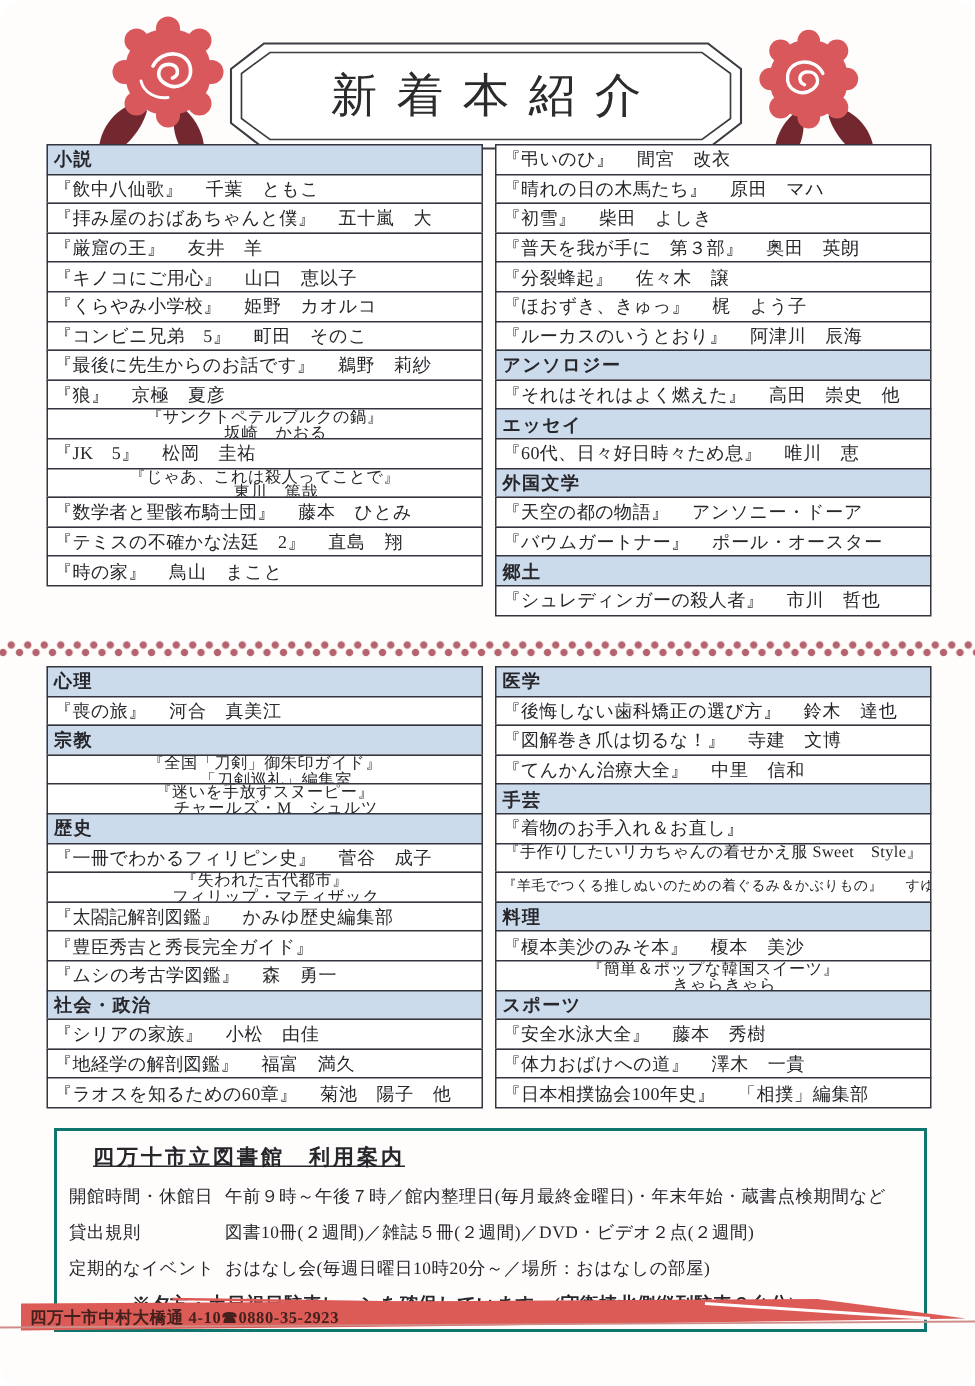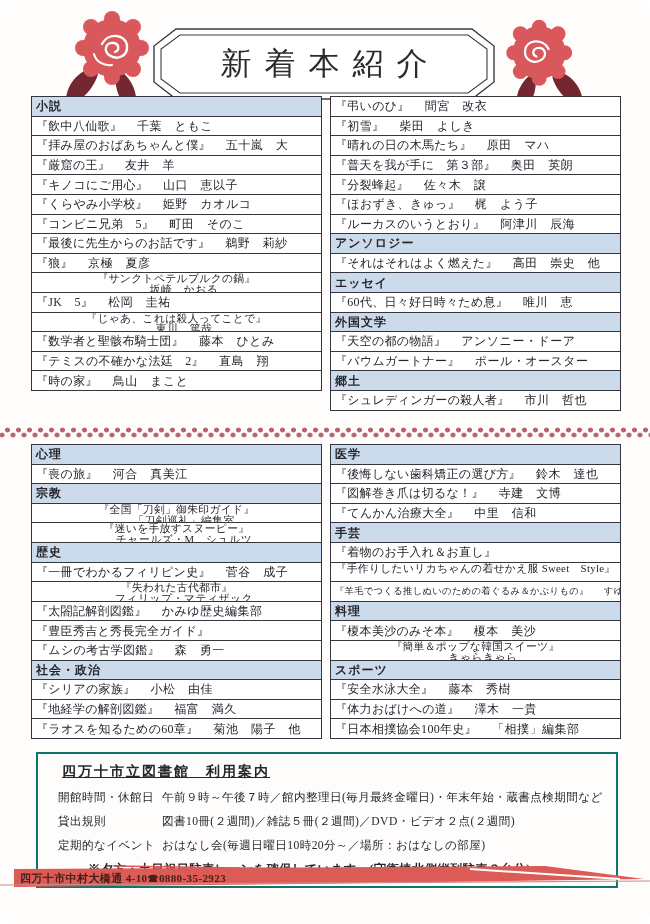--- a/index.html
+++ b/index.html
@@ -35,21 +35,21 @@
     background-size:11px 10px, 11px 10px;
     background-position:2px 1px, 7.5px 6px;
     background-repeat:repeat-x;
   }
   
   .infobox{
     position:absolute; left:36px; top:752px; width:582px; height:136px;
     border:2px solid #0f766e; background:#fffdfc; box-sizing:border-box;
   }
   .info-title{margin:9px 0 0 24px; font-size:14px; font-weight:bold; text-decoration:underline; letter-spacing:2px;}
-  .info-row{display:flex; margin:9px 0 0 20px; font-size:11.6px; letter-spacing:0.4px;font-family:Liberation Serif, serif;}
+  .info-row{display:flex; margin:9px 0 0 8px; font-size:11.6px; letter-spacing:0.4px;font-family:Liberation Serif, serif;}
   .info-label{width:104px; flex:none;}
   .info-value{flex:1;}
   .info-note{margin:8px 0 0 50px; font-size:12.2px; font-weight:bold; letter-spacing:0.5px;}
   
   .banner-svg{position:absolute; left:0; top:860px; width:650px; height:44px;}
   .banner-text{
     position:absolute; left:20px; top:871px; font-size:11px; font-weight:bold;
     color:#44201d; letter-spacing:0.4px; z-index:3;
   }
 </style>
@@ -162,26 +162,26 @@
           <span class="bk-title">『時の家』</span>
           <span class="bk-author">鳥山　まこと</span>
         </div>
       </div>
     <div class="col">
         <div class="row">
           <span class="bk-title">『弔いのひ』</span>
           <span class="bk-author">間宮　改衣</span>
         </div>
         <div class="row">
+          <span class="bk-title">『晴れの日の木馬たち』</span>
+          <span class="bk-author">原田　マハ</span>
+        </div>
+        <div class="row">
           <span class="bk-title">『初雪』</span>
           <span class="bk-author">柴田　よしき</span>
-        </div>
-        <div class="row">
-          <span class="bk-title">『晴れの日の木馬たち』</span>
-          <span class="bk-author">原田　マハ</span>
         </div>
         <div class="row">
           <span class="bk-title">『普天を我が手に　第３部』</span>
           <span class="bk-author">奥田　英朗</span>
         </div>
         <div class="row">
           <span class="bk-title">『分裂蜂起』</span>
           <span class="bk-author">佐々木　譲</span>
         </div>
         <div class="row">

